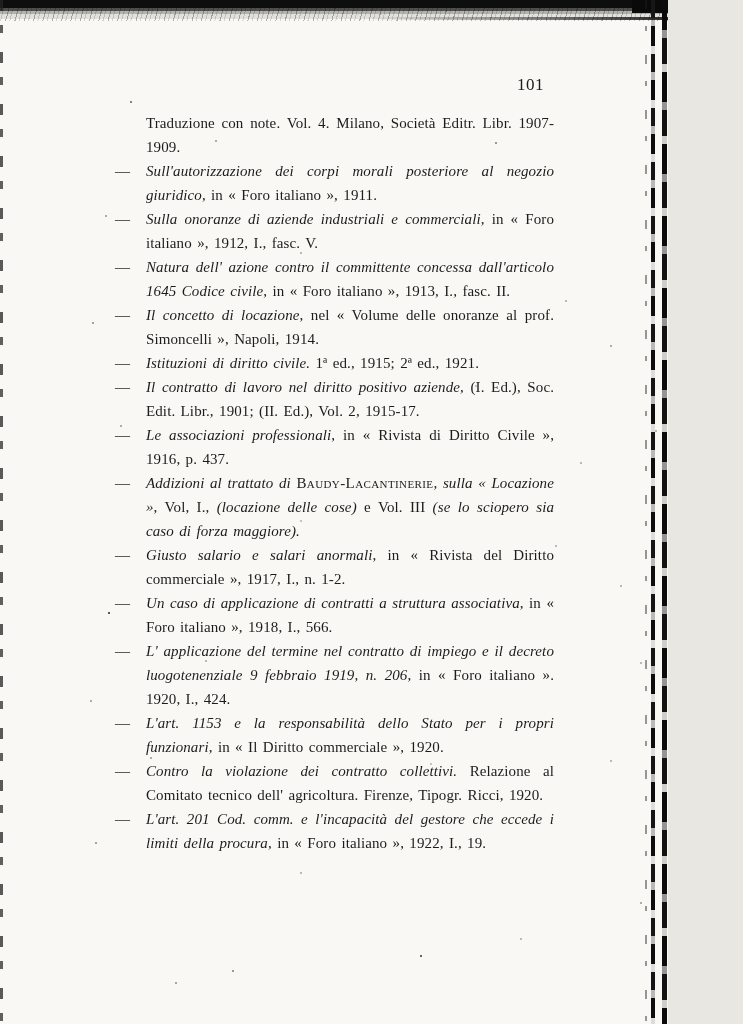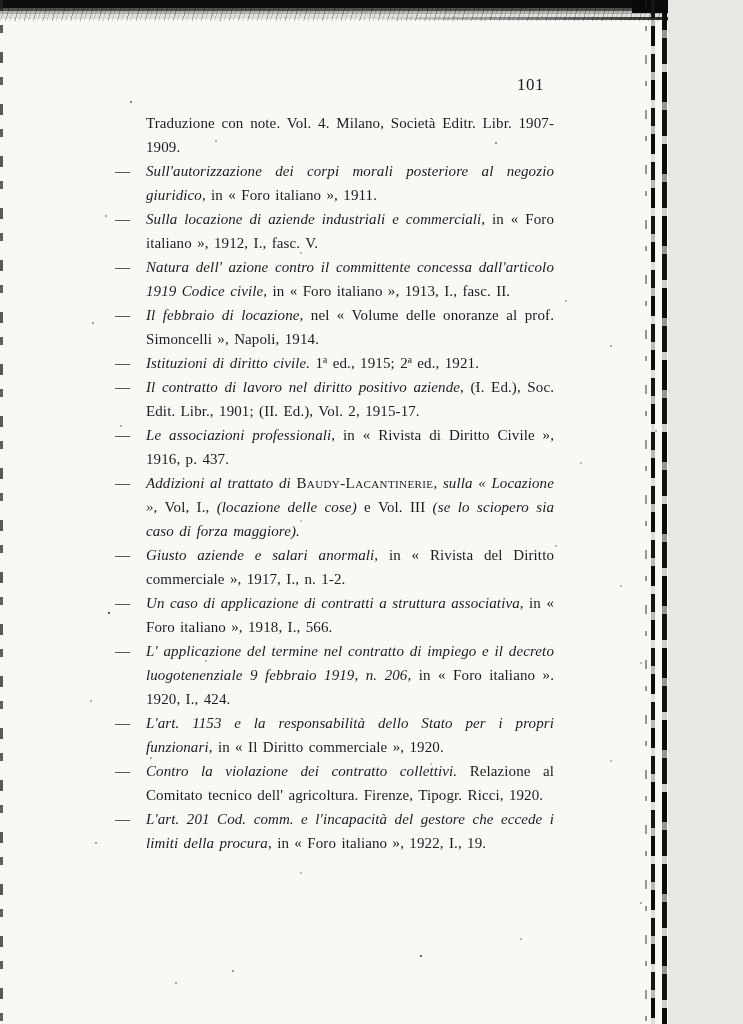--- a/index.html
+++ b/index.html
@@ -199,28 +199,28 @@
     <div class="edge-streak-a"></div>
     <div class="edge-streak-b"></div>
   </div>
   <div class="speckles"></div>
 
   <div class="content">
     <div class="page-number">101</div>
     <div class="entries">
         <div class="entry"><span class="seg-rm">Traduzione con note. Vol. 4. Milano, Società Editr. Libr. 1907-1909.</span></div>
         <div class="entry"><span class="dash">—</span><span class="seg-it">Sull'autorizzazione dei corpi morali posteriore al negozio giuridico</span><span class="seg-rm">, in « Foro italiano », 1911.</span></div>
-        <div class="entry"><span class="dash">—</span><span class="seg-it">Sulla locazione di aziende industriali e commerciali</span><span class="seg-rm">, in « Foro italiano », 1912, I., fasc. V.</span></div>
-        <div class="entry"><span class="dash">—</span><span class="seg-it">Natura dell' azione contro il committente concessa dall'articolo 1919 Codice civile</span><span class="seg-rm">, in « Foro italiano », 1913, I., fasc. II.</span></div>
-        <div class="entry"><span class="dash">—</span><span class="seg-it">Il febbraio di locazione</span><span class="seg-rm">, nel « Volume delle onoranze al prof. Simoncelli », Napoli, 1914.</span></div>
+        <div class="entry"><span class="dash">—</span><span class="seg-it">Sulla onoranze di aziende industriali e commerciali</span><span class="seg-rm">, in « Foro italiano », 1912, I., fasc. V.</span></div>
+        <div class="entry"><span class="dash">—</span><span class="seg-it">Natura dell' azione contro il committente concessa dall'articolo 1645 Codice civile</span><span class="seg-rm">, in « Foro italiano », 1913, I., fasc. II.</span></div>
+        <div class="entry"><span class="dash">—</span><span class="seg-it">Il concetto di locazione</span><span class="seg-rm">, nel « Volume delle onoranze al prof. Simoncelli », Napoli, 1914.</span></div>
         <div class="entry"><span class="dash">—</span><span class="seg-it">Istituzioni di diritto civile.</span><span class="seg-rm"> 1ª ed., 1915; 2ª ed., 1921.</span></div>
         <div class="entry"><span class="dash">—</span><span class="seg-it">Il contratto di lavoro nel diritto positivo aziende</span><span class="seg-rm">, (I. Ed.), Soc. Edit. Libr., 1901; (II. Ed.), Vol. 2, 1915-17.</span></div>
         <div class="entry"><span class="dash">—</span><span class="seg-it">Le associazioni professionali</span><span class="seg-rm">, in « Rivista di Diritto Civile », 1916, p. 437.</span></div>
         <div class="entry"><span class="dash">—</span><span class="seg-it">Addizioni al trattato di </span><span class="seg-sc">Baudy-Lacantinerie</span><span class="seg-it">, sulla « Locazione »</span><span class="seg-rm">, Vol, I., </span><span class="seg-it">(locazione delle cose)</span><span class="seg-rm"> e Vol. III </span><span class="seg-it">(se lo sciopero sia caso di forza maggiore).</span></div>
-        <div class="entry"><span class="dash">—</span><span class="seg-it">Giusto aziende e salari anormali</span><span class="seg-rm">, in « Rivista del Diritto commerciale », 1917, I., n. 1-2.</span></div>
+        <div class="entry"><span class="dash">—</span><span class="seg-it">Giusto salario e salari anormali</span><span class="seg-rm">, in « Rivista del Diritto commerciale », 1917, I., n. 1-2.</span></div>
         <div class="entry"><span class="dash">—</span><span class="seg-it">Un caso di applicazione di contratti a struttura associativa</span><span class="seg-rm">, in « Foro italiano », 1918, I., 566.</span></div>
         <div class="entry"><span class="dash">—</span><span class="seg-it">L' applicazione del termine nel contratto di impiego e il decreto luogotenenziale 9 febbraio 1919, n. 206</span><span class="seg-rm">, in « Foro italiano ». 1920, I., 424.</span></div>
         <div class="entry"><span class="dash">—</span><span class="seg-it">L'art. 1153 e la responsabilità dello Stato per i propri funzionari</span><span class="seg-rm">, in « Il Diritto commerciale », 1920.</span></div>
         <div class="entry"><span class="dash">—</span><span class="seg-it">Contro la violazione dei contratto collettivi.</span><span class="seg-rm"> Relazione al Comitato tecnico dell' agricoltura. Firenze, Tipogr. Ricci, 1920.</span></div>
         <div class="entry"><span class="dash">—</span><span class="seg-it">L'art. 201 Cod. comm. e l'incapacità del gestore che eccede i limiti della procura</span><span class="seg-rm">, in « Foro italiano », 1922, I., 19.</span></div>
       </div>
   </div>
 
 </div>
 

